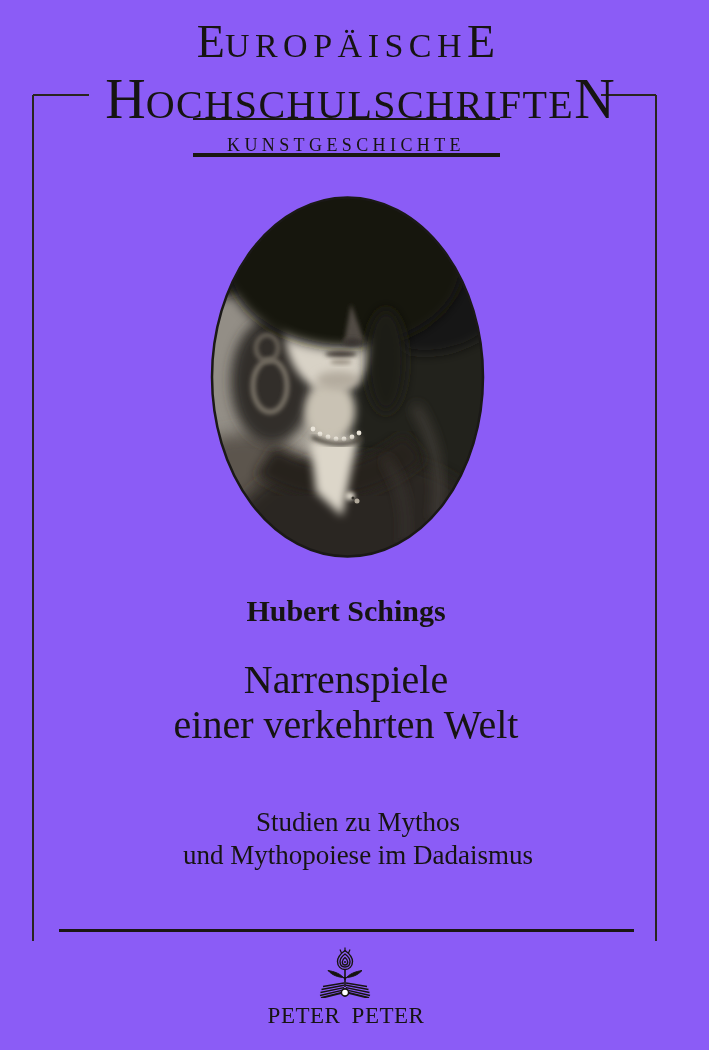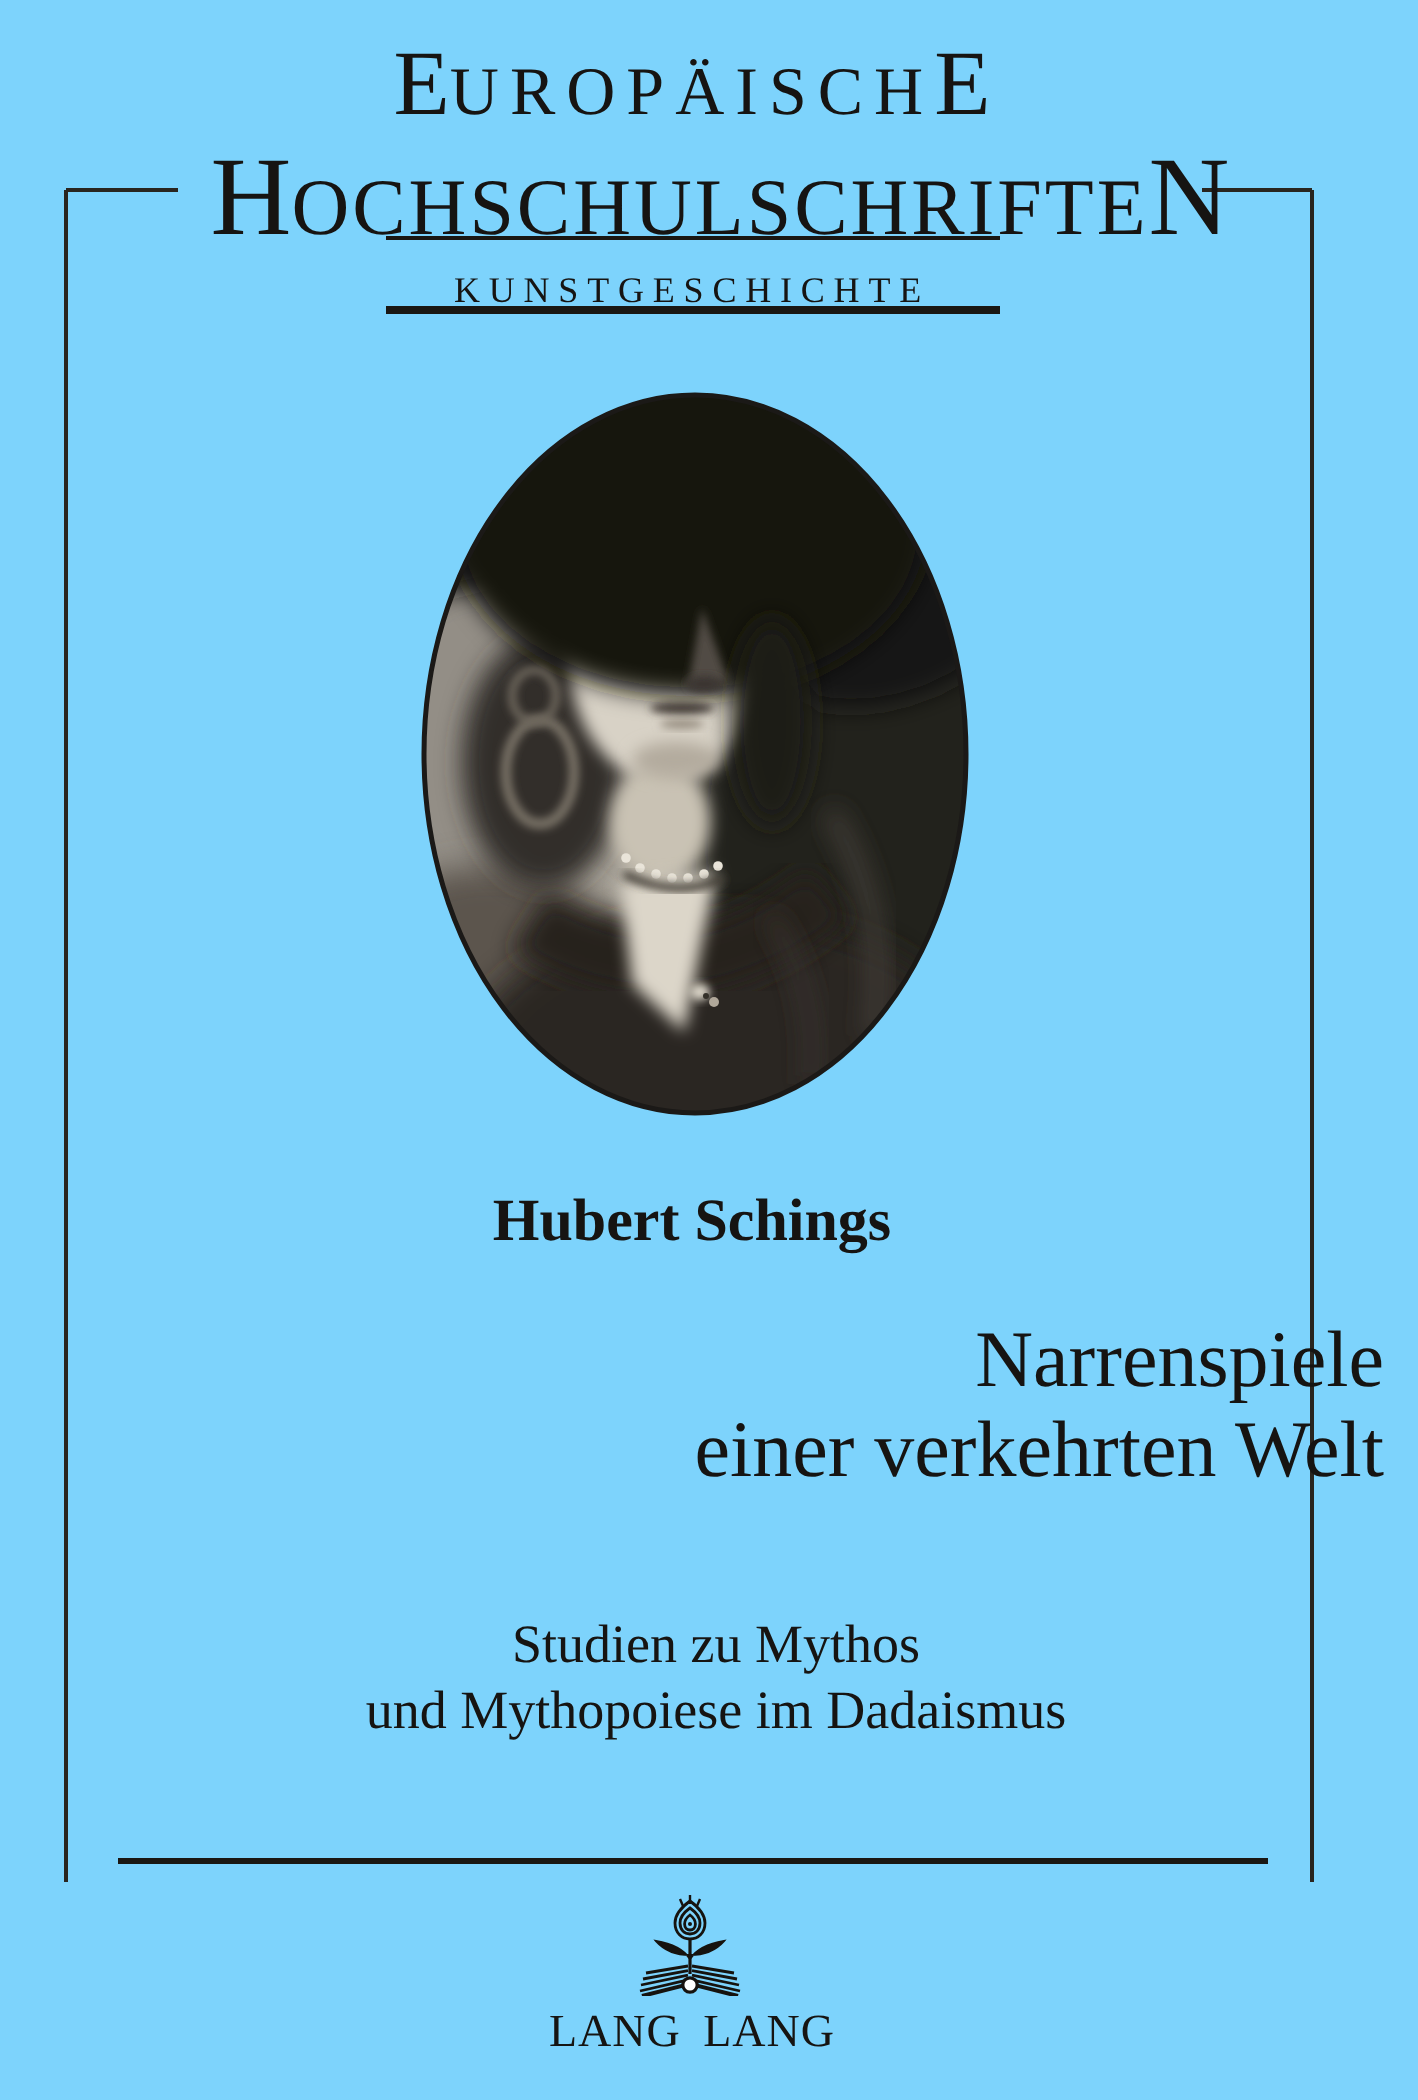--- a/index.html
+++ b/index.html
@@ -1,18 +1,18 @@
 <!DOCTYPE html>
 <html><head>
 <meta charset="utf-8">
 <style>
   html,body{margin:0;padding:0;background:#888;}
   .page{
     position:relative; width:709px; height:1050px;
-    background:#7dd3fc; overflow:hidden;
+    background:#8b5cf6; overflow:hidden;
     font-family:"Liberation Serif","DejaVu Serif",serif;
     color:#161412; margin:0 auto;
   }
   .abs{position:absolute;}
   .txt{left:0; right:17px; text-align:center; line-height:1; white-space:nowrap;}
 
   
   .vline{width:2px; background:#29251f;}
   .hstub{height:2px; background:#29251f;}
   .rule{background:#1a1713;}
@@ -20,21 +20,21 @@
   
   .mast1{top:19px; font-size:34px; letter-spacing:5.5px;}
   .mast1 .bigcap{font-size:46px;}
   .mast2{top:71px; font-size:40px; letter-spacing:1.5px;margin-left:28px;}
   .mast2 .bigcap{font-size:56px;}
   .bigcap{letter-spacing:0;}
   .kunst{top:136px; font-size:18px; letter-spacing:4.4px;}
 
   
   .author{top:596px; font-size:30px;font-weight:bold;}
-  .title{top:657px; font-size:40px; line-height:45px; white-space:normal;text-align:right;}
+  .title{top:657px; font-size:40px; line-height:45px; white-space:normal;}
   .subtitle{top:806px; font-size:27px; line-height:33px; white-space:normal;margin-left:24px;}
   .pubname{top:1004px; font-size:23px; letter-spacing:0.5px; word-spacing:5px;}
 
   .portrait-wrap{left:210px; top:196px; width:275px; height:362px;}
   .logo-wrap{left:318px; top:946px; width:54px; height:52px;}
   svg{display:block; width:100%; height:100%;}
 </style>
 </head>
 <body>
 
@@ -157,15 +157,15 @@
       <path d="M28,37 L49,40.5"></path>
       <path d="M28,39.3 L50.5,43.5"></path>
       <path d="M28,41.6 L51.5,46.5"></path>
       <path d="M28,43.9 L52,49.5"></path>
       <path d="M28,46.2 L51,52" stroke-width="2"></path>
 
       <circle cx="27" cy="46.5" r="3.6" fill="#ffffff" stroke-width="1.6"></circle>
     </svg>
   </div>
 
-  <div class="abs txt pubname">LANG LANG</div>
+  <div class="abs txt pubname">PETER PETER</div>
 
 </div>
 
 </body></html>

